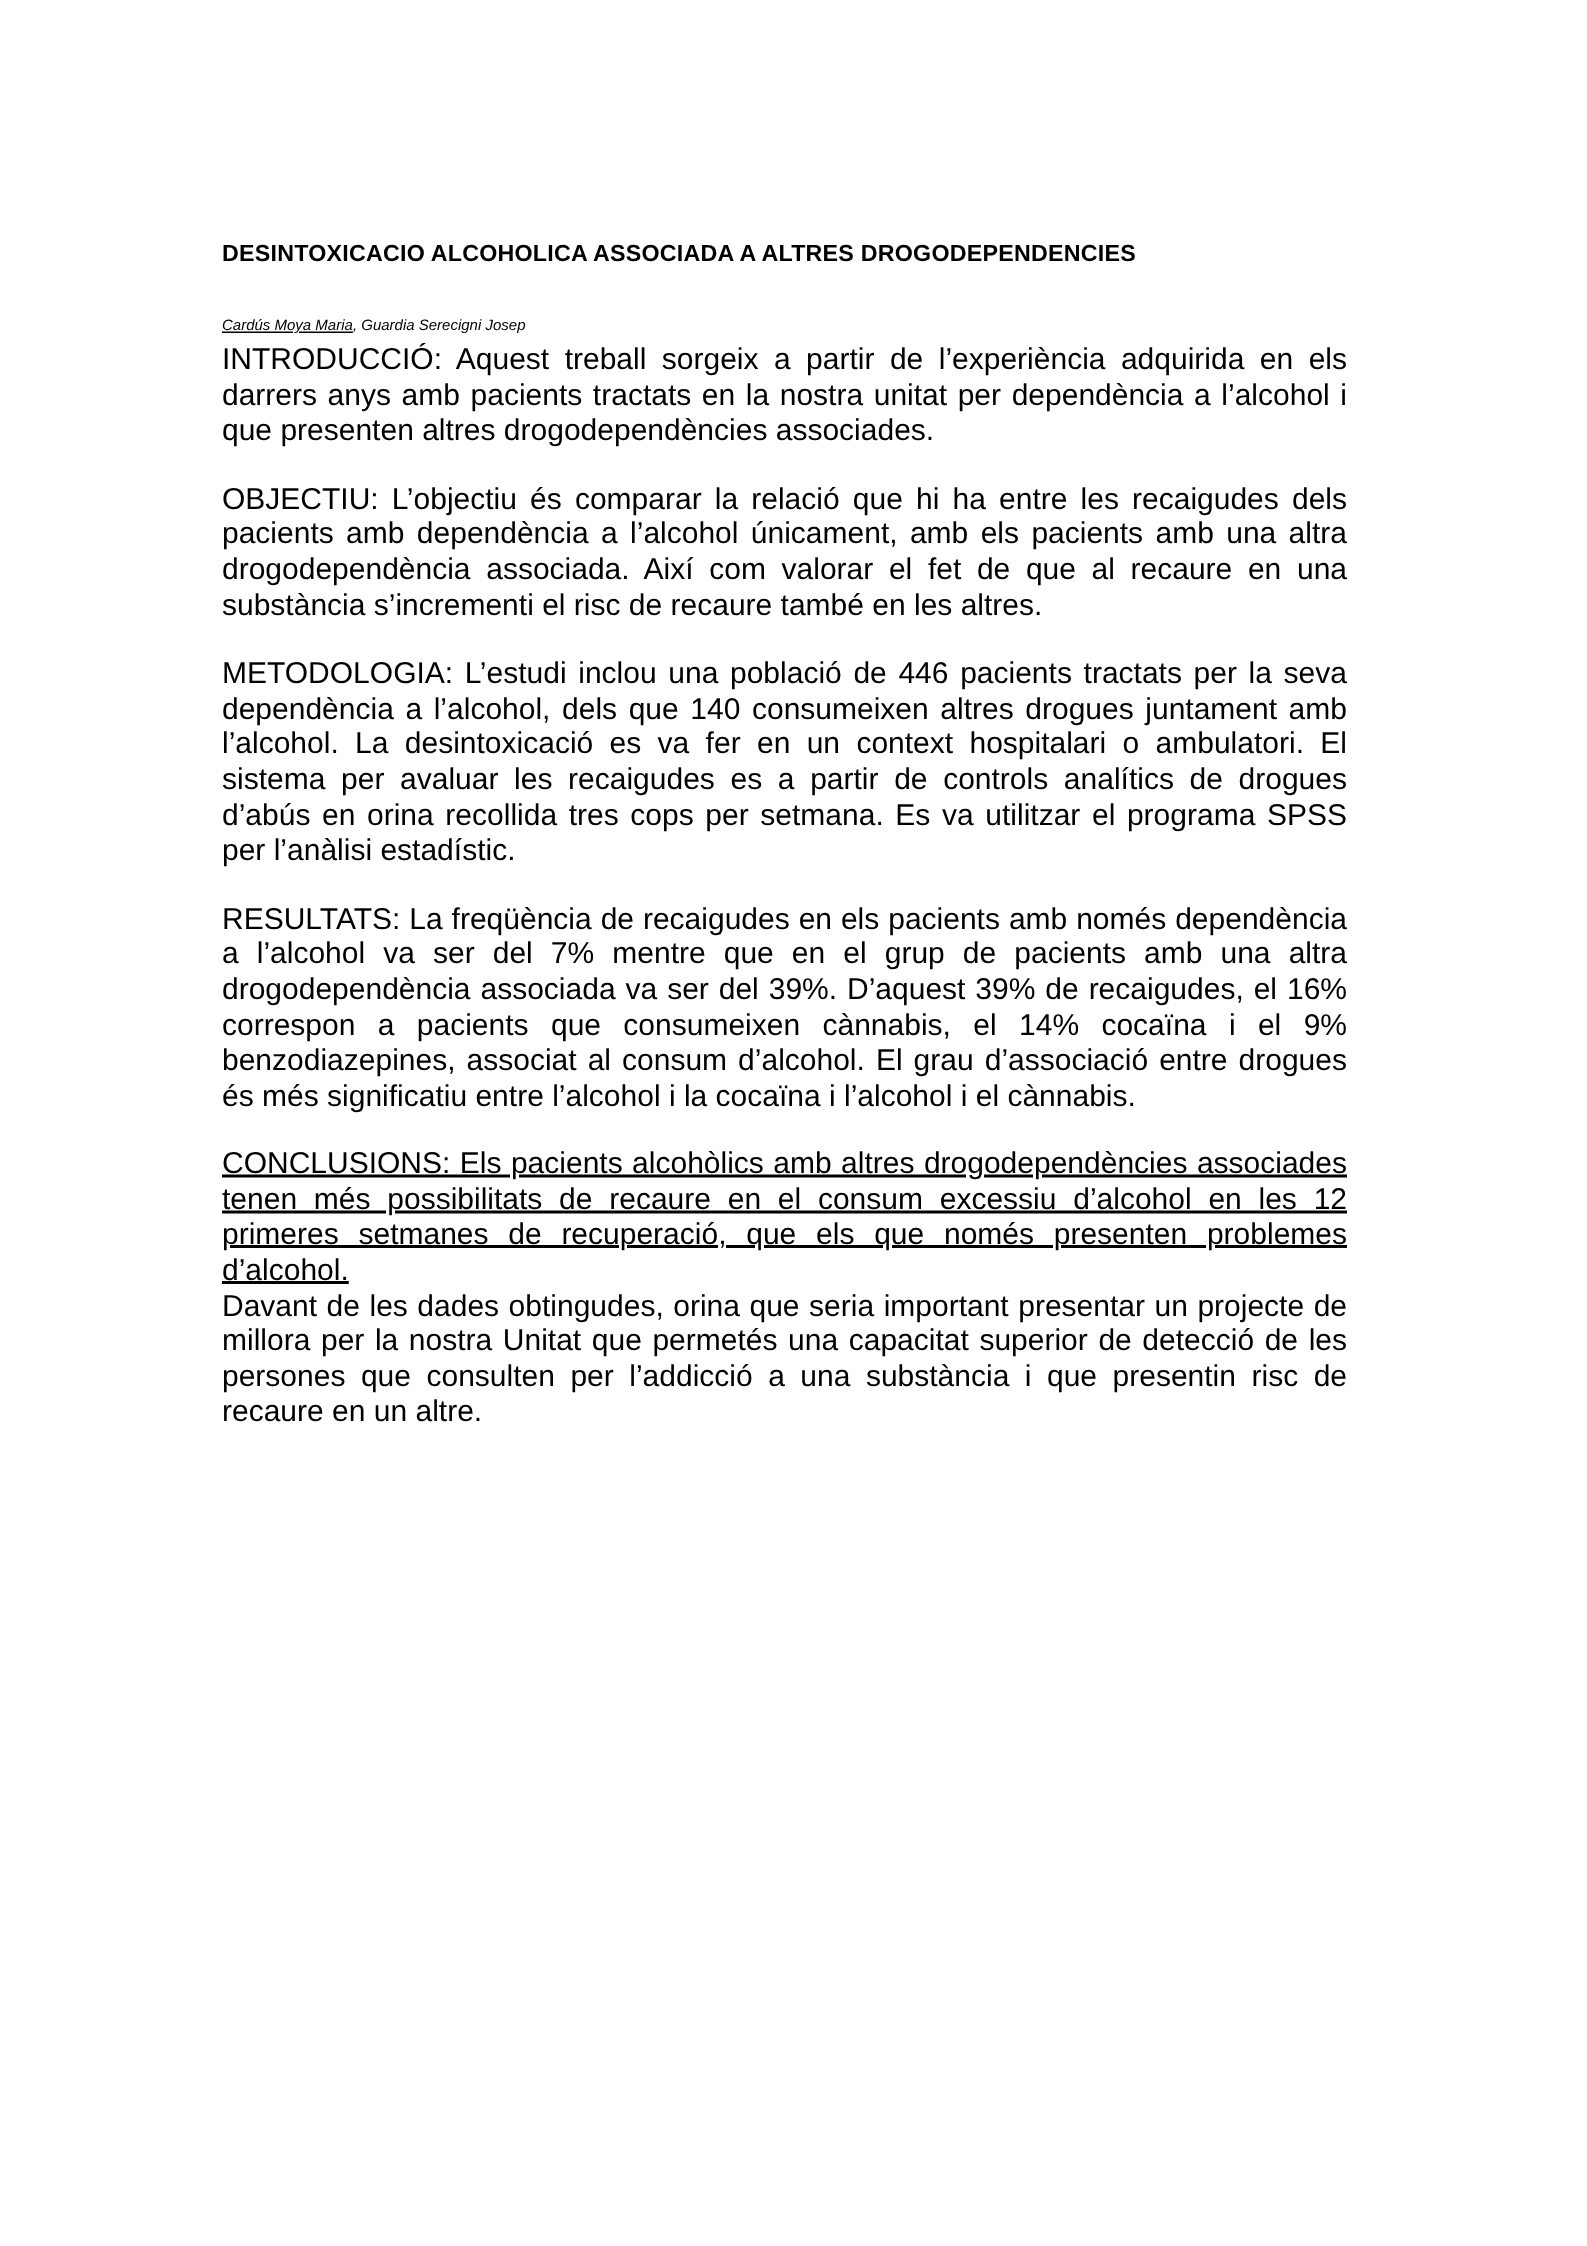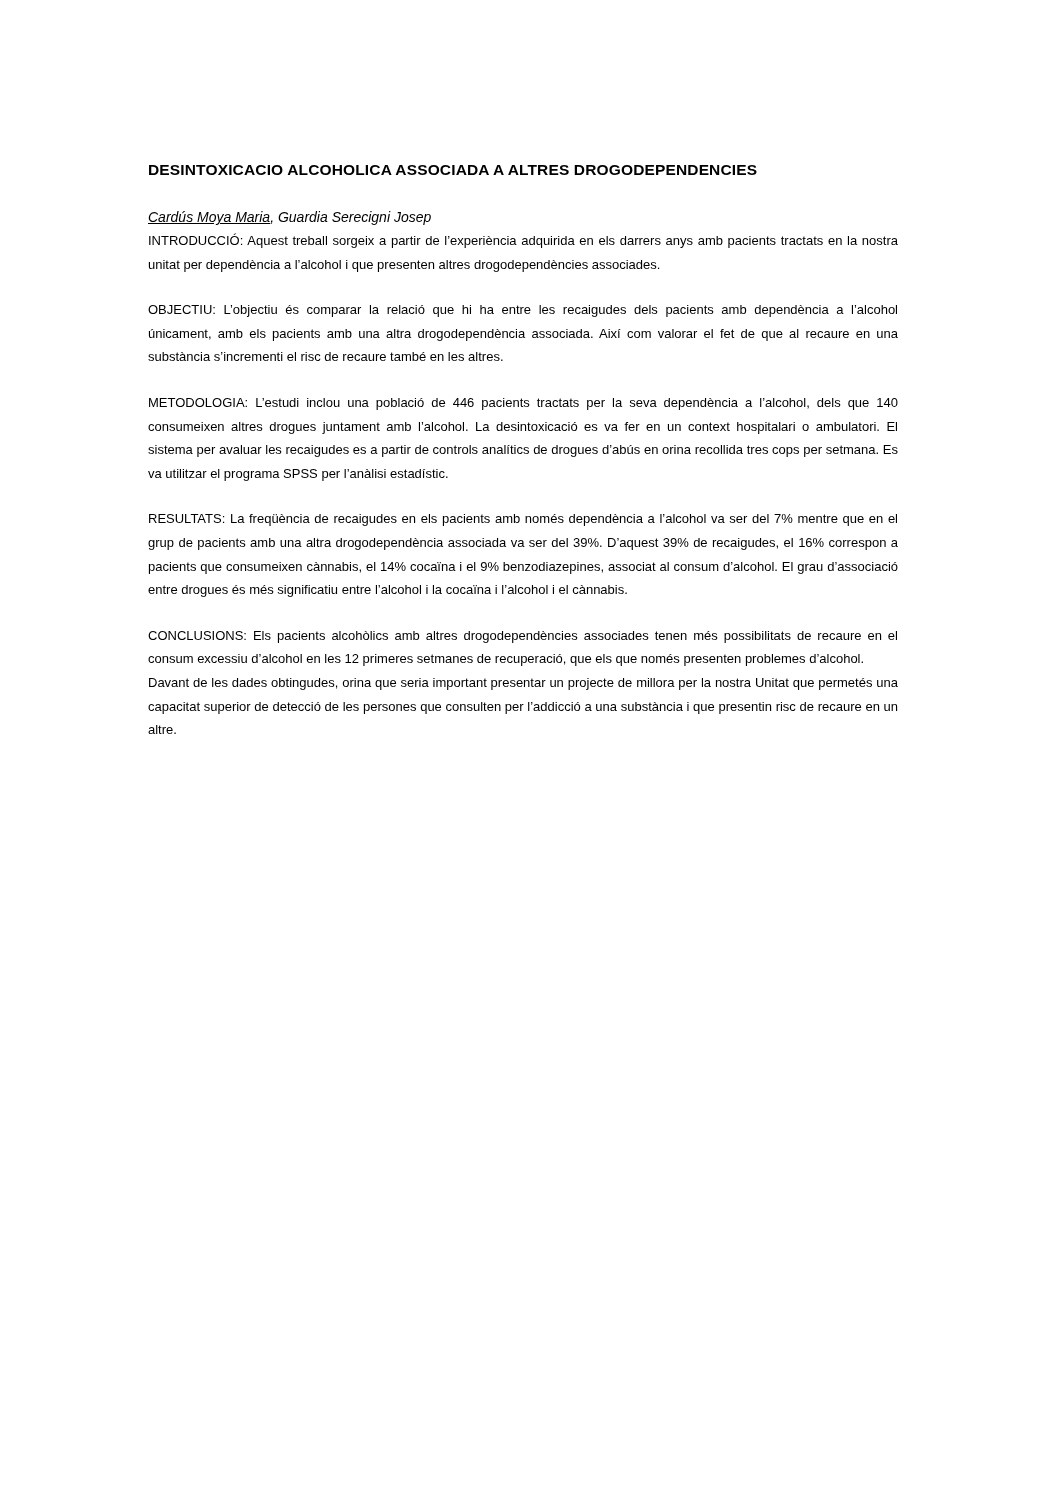--- a/index.html
+++ b/index.html
@@ -34,37 +34,37 @@
     font-size: 15.5px;
     font-weight: bold;
     letter-spacing: 0.15px;
     line-height: 20px;
     margin: 0 0 26px 0;
     text-align: left;
     white-space: nowrap;
   }
 
   .byline {
-    font-size: 14px;
+    font-size: 10px;
     font-style: italic;
     line-height: 23px;
     margin: 0;
   }
   .byline .author-primary {
     text-decoration: underline;
   }
 
   .affiliation {
     font-size: 15.5px;
     line-height: 23px;
     margin: 0 0 25px 0;
   }
 
   .para {
-    font-size: 13px;
+    font-size: 20px;
     line-height: 23.6px;
     text-align: justify;
     text-justify: inter-word;
     margin: 0 12px 22px 0;
     hyphens: none;
   }
   .para:last-child {
     margin-bottom: 0;
   }
 </style>
@@ -83,18 +83,18 @@
 
     <p class="para">INTRODUCCIÓ: Aquest treball sorgeix a partir de l’experiència adquirida en els darrers anys amb pacients tractats en la nostra unitat per dependència a l’alcohol i que presenten altres drogodependències associades.</p>
 
     <p class="para">OBJECTIU: L’objectiu és comparar la relació que hi ha entre les recaigudes dels pacients amb dependència a l’alcohol únicament, amb els pacients amb una altra drogodependència associada. Així com valorar el fet de que al recaure en una substància s’incrementi el risc de recaure també en les altres.</p>
 
     <p class="para">METODOLOGIA: L’estudi inclou una població de 446 pacients tractats per la seva dependència a l’alcohol, dels que 140 consumeixen altres drogues juntament amb l’alcohol. La desintoxicació es va fer en un context hospitalari o ambulatori. El sistema per avaluar les recaigudes es a partir de controls analítics de drogues d’abús en orina recollida tres cops per setmana. Es va utilitzar el programa SPSS per l’anàlisi estadístic.</p>
 
     <p class="para">RESULTATS: La freqüència de recaigudes en els pacients amb només dependència a l’alcohol va ser del 7% mentre que en el grup de pacients amb una altra drogodependència associada va ser del 39%. D’aquest 39% de recaigudes, el 16% correspon a pacients que consumeixen cànnabis, el 14% cocaïna i el 9% benzodiazepines, associat al consum d’alcohol. El grau d’associació entre drogues és més significatiu entre l’alcohol i la cocaïna i l’alcohol i el cànnabis.</p>
 
     <div class="para">
-      <div style="text-align: justify;">CONCLUSIONS: Els pacients alcohòlics amb altres drogodependències associades tenen més possibilitats de recaure en el consum excessiu d’alcohol en les 12 primeres setmanes de recuperació, que els que només presenten problemes d’alcohol.</div>
+      <div style="text-align: justify; text-decoration: underline;">CONCLUSIONS: Els pacients alcohòlics amb altres drogodependències associades tenen més possibilitats de recaure en el consum excessiu d’alcohol en les 12 primeres setmanes de recuperació, que els que només presenten problemes d’alcohol.</div>
       <div style="text-align: justify;">Davant de les dades obtingudes, orina que seria important presentar un projecte de millora per la nostra Unitat que permetés una capacitat superior de detecció de les persones que consulten per l’addicció a una substància i que presentin risc de recaure en un altre.</div>
     </div>
 
   </div>
 </div>
 
 </body></html>

